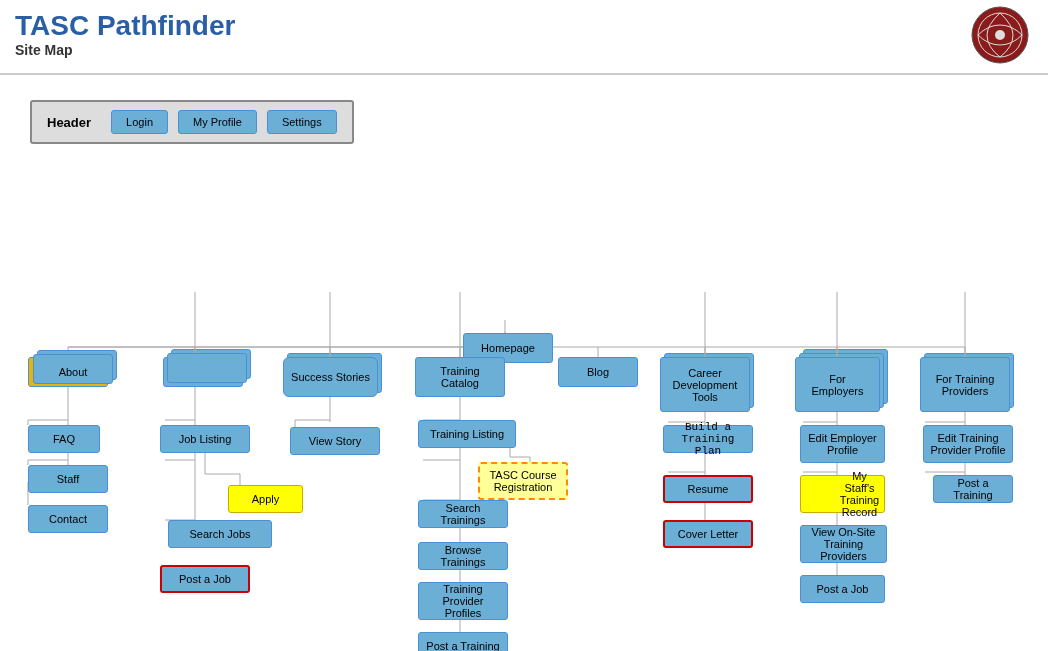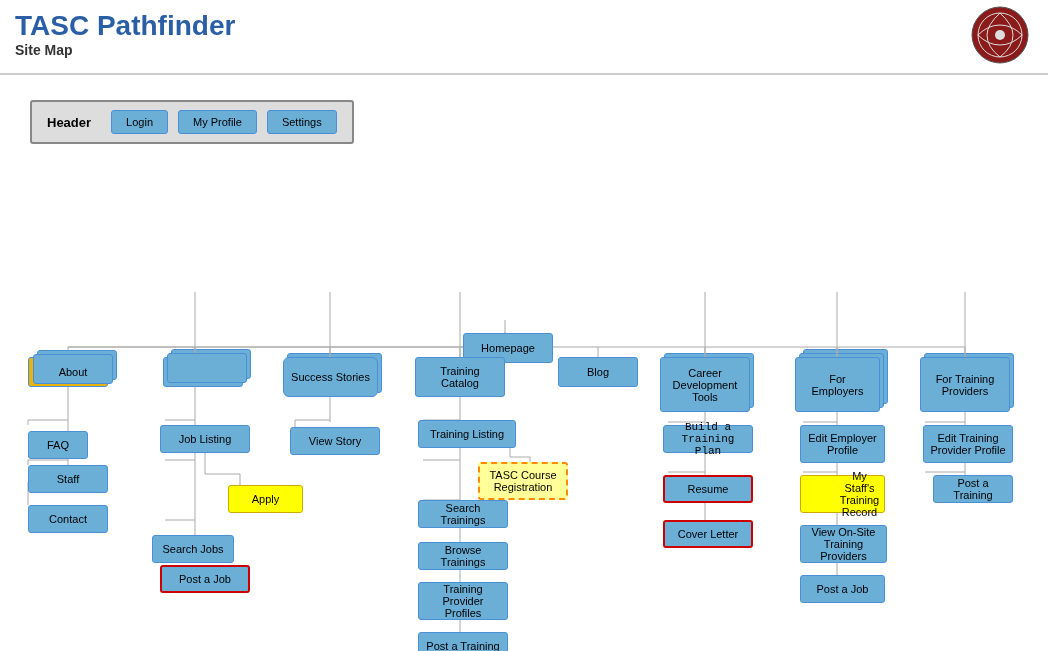--- a/index.html
+++ b/index.html
@@ -142,30 +142,30 @@
       <line x1="803" y1="420" x2="837" y2="420" stroke="#aaa" stroke-width="1"></line>
 
       <line x1="965" y1="130" x2="965" y2="320" stroke="#aaa" stroke-width="1"></line>
       <line x1="925" y1="260" x2="965" y2="260" stroke="#aaa" stroke-width="1"></line>
       <line x1="925" y1="310" x2="965" y2="310" stroke="#aaa" stroke-width="1"></line>
     </svg>
 
     <div class="node node-homepage" style="left:463px; top:128px; width:90px; height:30px;margin-top:43px;">Homepage</div>
 
     <div class="node node-stack" style="position:absolute; left:28px; top:195px; width:80px; height:30px; background:#eab308; border:1px solid #4a90d9; border-radius:3px; text-align:center; display:flex; align-items:center; justify-content:center; font-size:11px; z-index:1;padding-left:16px;">About</div>
-    <div class="node" style="left:28px; top:269px; width:60px; height:28px;">FAQ</div>
+    <div class="node" style="left:28px; top:263px; width:72px; height:28px;">FAQ</div>
     <div class="node" style="left:28px; top:303px; width:80px; height:28px;">Staff</div>
     <div class="node" style="left:28px; top:343px; width:80px; height:28px;">Contact</div>
 
     <div class="node" style="left:163px; top:195px; width:80px; height:30px; background:#6baed6; border:1px solid #4a90d9; border-radius:3px; text-align:center; display:flex; align-items:center; justify-content:center; font-size:11px; position:absolute;">Job Bank</div>
     <div style="position:absolute; left:167px; top:191px; width:80px; height:30px; background:#6baed6; border:1px solid #4a90d9; border-radius:3px; z-index:0;"></div>
     <div style="position:absolute; left:171px; top:187px; width:80px; height:30px; background:#6baed6; border:1px solid #4a90d9; border-radius:3px; z-index:-1;"></div>
     <div class="node" style="left:160px; top:263px; width:90px; height:28px; position:absolute;">Job Listing</div>
     <div class="node" style="left:228px; top:323px; width:75px; height:28px; position:absolute; background:#ffff00; border:1px solid #ccaa00;">Apply</div>
-    <div class="node" style="left:152px; top:358px; width:82px; height:28px; position:absolute;margin-top:15px;">Search Jobs</div>
+    <div class="node" style="left:168px; top:358px; width:104px; height:28px; position:absolute;">Search Jobs</div>
     <div class="node" style="left:160px; top:403px; width:90px; height:28px; position:absolute; border:2px solid #cc0000;">Post a Job</div>
 
     <div class="node" style="left:283px; top:195px; width:95px; height:40px; position:absolute;border-radius:6px;">Success Stories</div>
     <div style="position:absolute; left:287px; top:191px; width:95px; height:40px; background:#6baed6; border:1px solid #4a90d9; border-radius:3px; z-index:-1;"></div>
     <div class="node" style="left:290px; top:265px; width:90px; height:28px; position:absolute;">View Story</div>
 
     <div class="node" style="left:415px; top:195px; width:90px; height:40px; position:absolute;">Training Catalog</div>
     <div class="node" style="left:418px; top:258px; width:98px; height:28px; position:absolute;">Training Listing</div>
     <div class="node" style="left:478px; top:300px; width:90px; height:38px; position:absolute; background:#ffff99; border:2px dashed #ff8c00;">TASC Course Registration</div>
     <div class="node" style="left:418px; top:338px; width:90px; height:28px; position:absolute;">Search Trainings</div>

